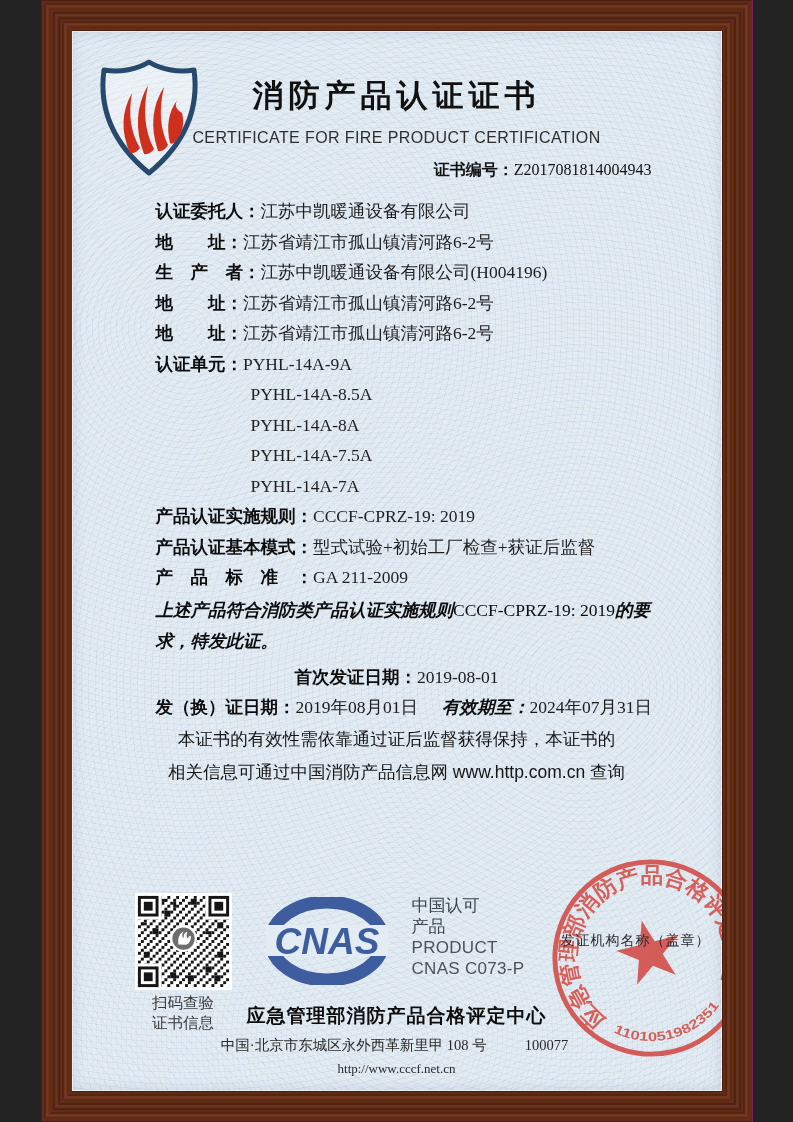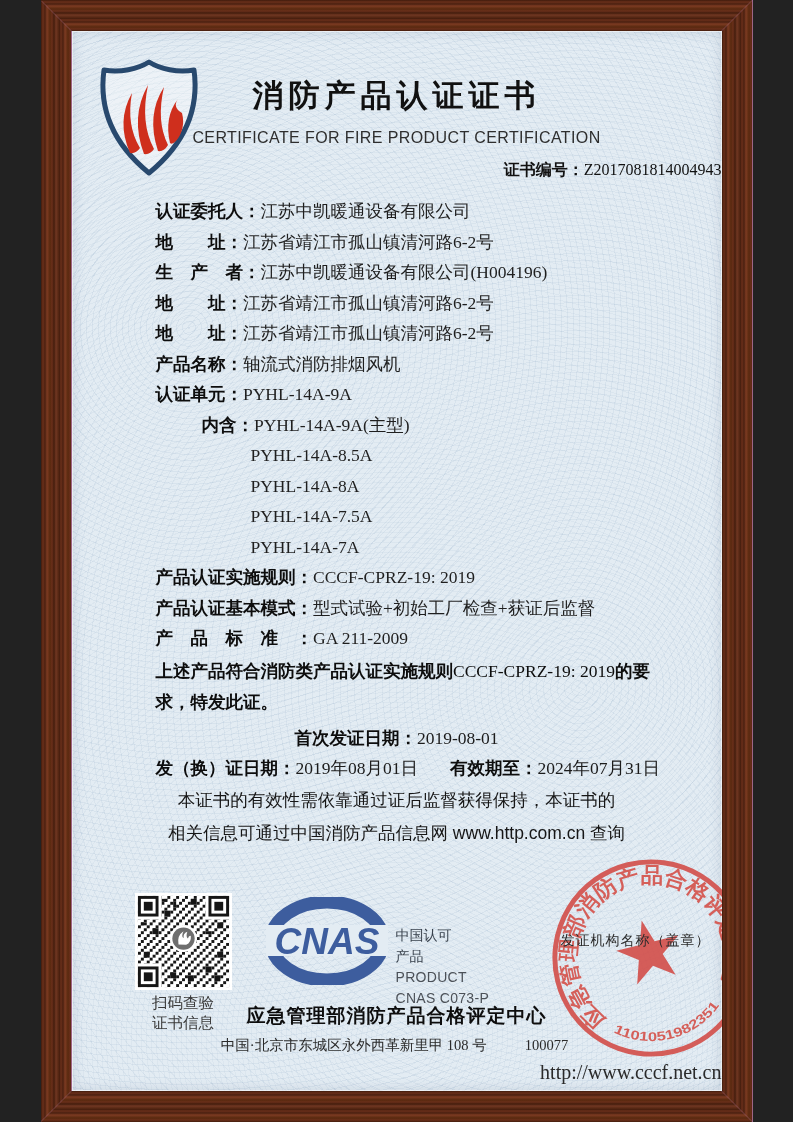--- a/index.html
+++ b/index.html
@@ -1,20 +1,20 @@
 <!DOCTYPE html>
 <html style="--paper_bg: #e3ecf3; --frame_brown: #5d2a16; --seal_red: #d24a44; --cnas_blue: #3d5d9e; --shield_navy: #28496e; --flame_red: #cf2f1d;"><head>
 <meta charset="utf-8">
 <style>
   * { margin:0; padding:0; box-sizing:border-box; }
   html,body { background:#222; }
   .page {
     position:relative; width:712px; height:1122px; margin:0 auto;
     font-family:"Liberation Sans","DejaVu Sans",sans-serif;
-    overflow:hidden; background:#f0abfc;
+    overflow:hidden; background:#a21caf;
   }
   
   .frame { position:absolute; z-index:5; }
   .frame-top, .frame-bottom {
     left:0; right:0; height:31px;
     background:repeating-linear-gradient(to bottom,
       #3f1b0c 0px,#6a2f1a 2px,#4a2010 4px,#7d3b22 6px,#58290f 9px,
       #6a2f1a 11px,#431d0d 13px,#713722 15px,#4f2310 18px);
   }
   .frame-top    { top:0;    clip-path:polygon(0 0,100% 0,calc(100% - 31px) 100%,31px 100%); }
@@ -44,70 +44,70 @@
   .logo { position:absolute; left:20px; top:24px; width:114px; height:126px; }
   .title {
     text-align:center; margin-top:44px; font-size:31px; font-weight:bold;
     letter-spacing:5px; color:#111;
   }
   .subtitle {
     text-align:center; margin-top:12px; font-size:16px; letter-spacing:.4px;
     color:#2e2e2e;
   }
   .certno {
-    text-align:right; margin-top:13px; font-size:16px;
+    text-align:right; padding-right:70px; margin-top:13px; font-size:16px;
     font-family:"Liberation Serif","DejaVu Serif",serif; color:#111;
   }
   .certno b { font-family:"Liberation Sans",sans-serif; font-weight:bold; }
 
   
   .rows { margin-top:15px; padding-left:84px; }
   .row { height:30.5px; line-height:30.5px; font-size:17.5px; white-space:nowrap; }
   .row .lbl { font-weight:bold; color:#0d0d0d; }
   .row .val { font-family:"Liberation Serif","DejaVu Serif",serif; color:#1f1f1f; }
   .row.indent-a { padding-left:46px; }
   .row.indent-b { padding-left:95px; }
 
   .statement {
     padding:2px 56px 0 84px; font-size:17.5px; line-height:31px; color:#0d0d0d;
   }
-  .statement b { font-weight:bold; }
+  .statement b { font-weight:bold;font-style:italic; }
   .statement .code { font-family:"Liberation Serif","DejaVu Serif",serif; font-weight:normal; }
 
   .date-first { text-align:center; margin-top:5px; font-size:17.5px; line-height:30px; }
   .date-first b, .date-issue b { font-weight:bold; color:#0d0d0d; }
   .date-first span, .date-issue span { font-family:"Liberation Serif","DejaVu Serif",serif; }
   .date-issue { padding-left:84px; font-size:17.5px; line-height:31px; }
-  .date-issue .gap { margin-left:32px; }
+  .date-issue .gap { margin-left:24px;font-style:italic; }
 
   .notice { text-align:center; font-size:17.5px; line-height:33px; color:#161616; }
   .notice:first-of-type { margin-top:9px; }
 
   
   .qr { position:absolute; left:63px; top:862px; width:97px; height:97px; }
   .qr-caption { position:absolute; left:55px; top:962px; width:113px; text-align:center;
     font-size:15.5px; line-height:20px; color:#3a3a3a; }
   .cnas-logo { position:absolute; left:194px; top:866px; width:122px; height:88px; }
-  .cnas-text { position:absolute; left:324px; top:864px; font-size:14px; line-height:21px; color:#39424d;margin-top:30px; }
+  .cnas-text { position:absolute; left:340px; top:864px; font-size:17px; line-height:21px; color:#39424d; }
   .cnas-text .en { color:#4c5158; letter-spacing:.3px; }
 
   .seal { position:absolute; left:470px; top:818px; width:218px; height:218px;
     transform:rotate(-14deg); opacity:.93; }
   .issuer-caption {
     position:absolute; left:489px; top:901px; z-index:3;
     font-family:"Liberation Serif","DejaVu Serif",serif;
     font-size:14px; letter-spacing:1px; color:#2b2b2b;
   }
   .org-name { position:absolute; left:0; right:0; top:972px; text-align:center;
     font-size:19px; font-weight:bold; color:#0d0d0d; letter-spacing:1px; }
   .addr { position:absolute; left:0; right:4px; top:1005px; text-align:center;
     font-size:14.5px; font-family:"Liberation Serif","DejaVu Serif",serif; color:#2a2a2a; }
   .addr .post { margin-left:38px; }
-  .site { position:absolute; left:0; right:0; top:1030px; text-align:right;
-    font-size:20px; font-family:"Liberation Serif","DejaVu Serif",serif; color:#2a2a2a; }
+  .site { position:absolute; left:0; right:0; top:1030px; text-align:center;
+    font-size:13px; font-family:"Liberation Serif","DejaVu Serif",serif; color:#2a2a2a; }
 </style>
 </head>
 <body>
 
 <div class="page">
   <div class="frame frame-top"></div>
   <div class="frame frame-bottom"></div>
   <div class="frame frame-left"></div>
   <div class="frame frame-right"></div>
 
@@ -124,23 +124,21 @@
     <div class="title">消防产品认证证书</div>
     <div class="subtitle">CERTIFICATE FOR FIRE PRODUCT CERTIFICATION</div>
     <div class="certno"><b>证书编号：</b><span>Z2017081814004943</span></div>
 
     <div class="rows">
       <div class="row"><span class="lbl">认证委托人：</span><span class="val">江苏中凯暖通设备有限公司</span></div>
       <div class="row"><span class="lbl">地　　址：</span><span class="val">江苏省靖江市孤山镇清河路6-2号</span></div>
       <div class="row"><span class="lbl">生　产　者：</span><span class="val">江苏中凯暖通设备有限公司(H004196)</span></div>
       <div class="row"><span class="lbl">地　　址：</span><span class="val">江苏省靖江市孤山镇清河路6-2号</span></div>
       <div class="row"><span class="lbl">地　　址：</span><span class="val">江苏省靖江市孤山镇清河路6-2号</span></div>
-      <div class="row"><span class="lbl">产品名称：</span><span class="val">轴流式消防排烟风机</span></div>
       <div class="row"><span class="lbl">认证单元：</span><span class="val">PYHL-14A-9A</span></div>
-      <div class="row indent-a"><span class="lbl">内含：</span><span class="val">PYHL-14A-9A(主型)</span></div>
       <div class="row indent-b"><span class="val">PYHL-14A-8.5A</span></div>
       <div class="row indent-b"><span class="val">PYHL-14A-8A</span></div>
       <div class="row indent-b"><span class="val">PYHL-14A-7.5A</span></div>
       <div class="row indent-b"><span class="val">PYHL-14A-7A</span></div>
       <div class="row"><span class="lbl">产品认证实施规则：</span><span class="val">CCCF-CPRZ-19: 2019</span></div>
       <div class="row"><span class="lbl">产品认证基本模式：</span><span class="val">型式试验+初始工厂检查+获证后监督</span></div>
       <div class="row"><span class="lbl">产　品　标　准　：</span><span class="val">GA 211-2009</span></div>
     </div>
 
     <p class="statement"><b>上述产品符合消防类产品认证实施规则</b><span class="code">CCCF-CPRZ-19: 2019</span><b>的要求，特发此证。</b></p>

